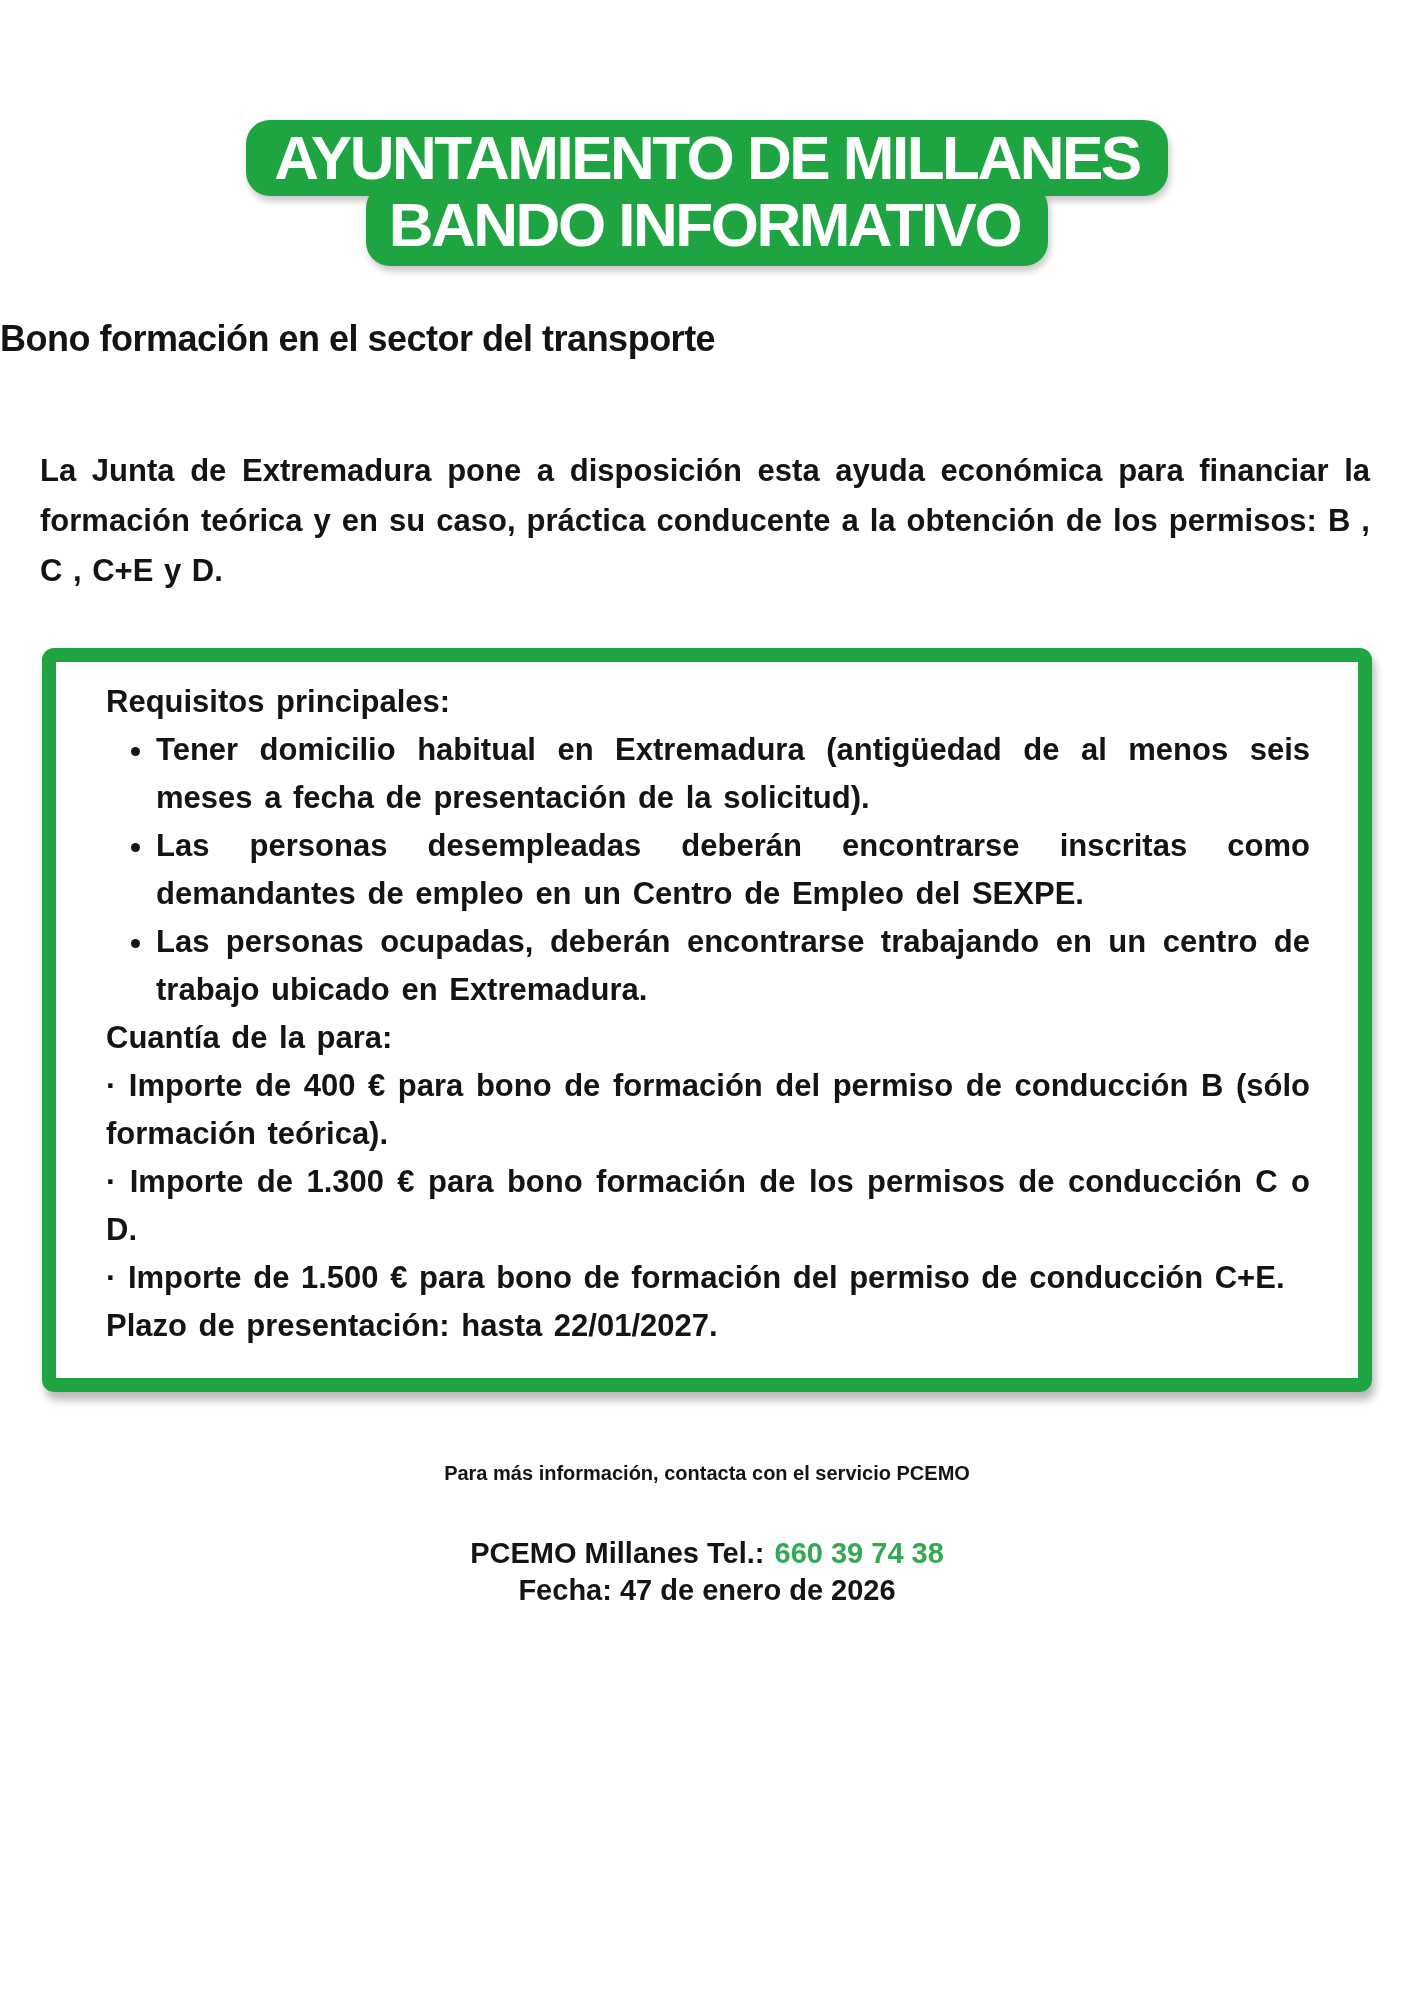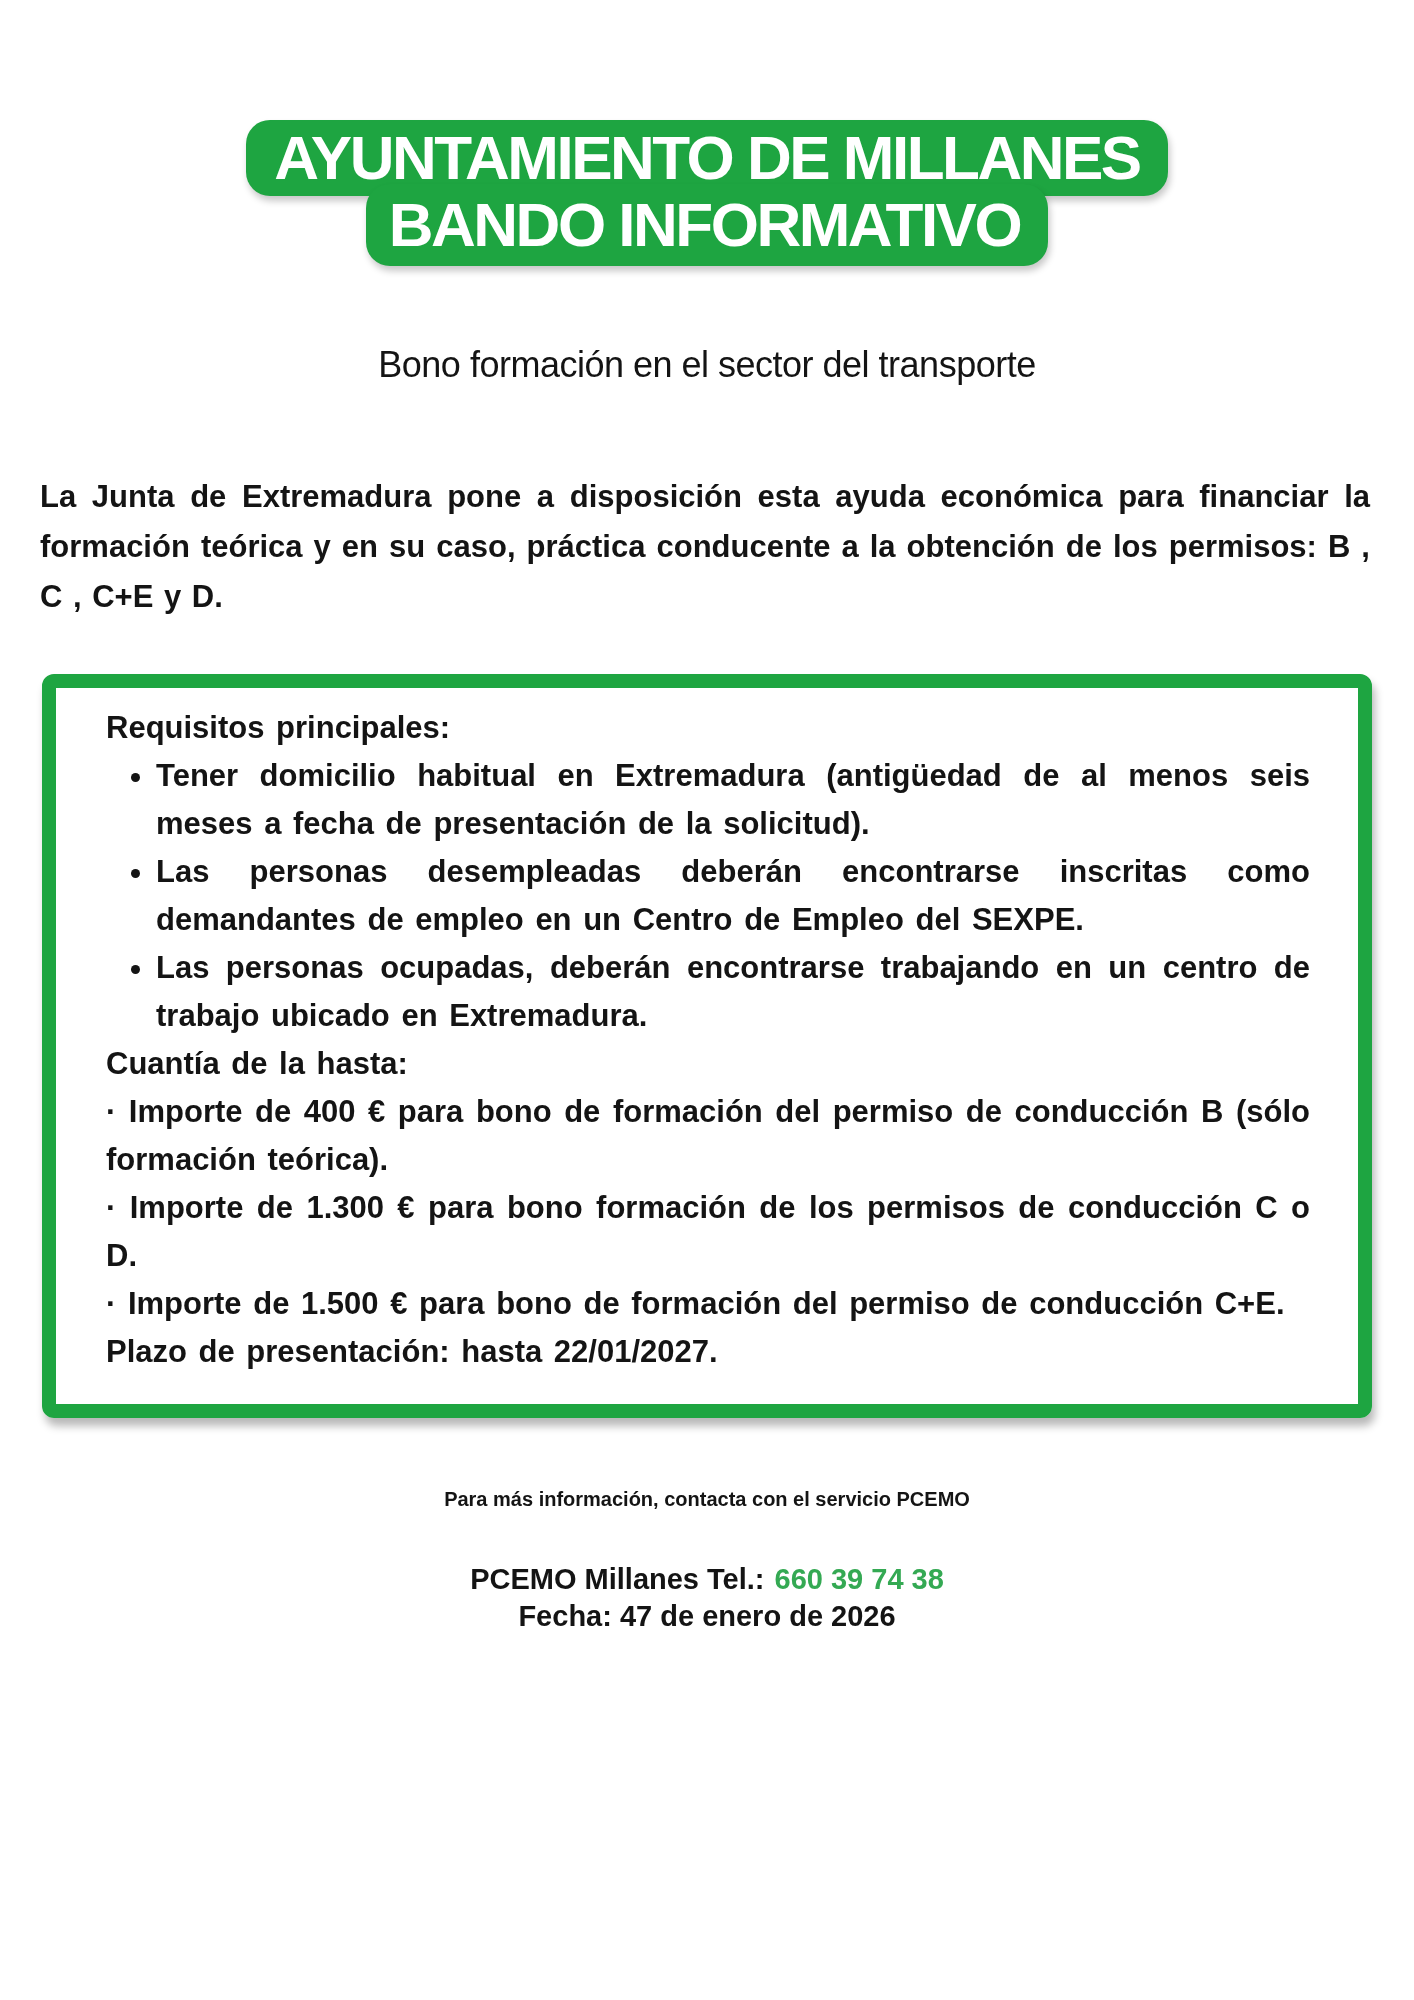--- a/index.html
+++ b/index.html
@@ -48,26 +48,26 @@
   
   .title{
     margin:64px 18px 0;
     text-align:center;
     font-size:46px;
     letter-spacing:-1px;
     color:var(--title-green);
     font-weight:700;
   }
   .subtitle{
-    margin:78px 0 0;
-    text-align:center;
+    margin:52px 0 0;
+    text-align:left;
     font-size:36px;
     letter-spacing:-0.5px;
     color:var(--ink);
-    font-weight:400;
+    font-weight:700;
   }
 
   
   .intro{
     margin:86px 44px 0 40px;
     font-size:31px;
     line-height:50px;
     text-align:justify;
     word-spacing:2px;
   }
@@ -112,21 +112,21 @@
 
   <section class="info-box">
     <p class="box-heading">Requisitos principales:</p>
 
     <ul class="req-list">
       <li>Tener domicilio habitual en Extremadura (antigüedad de al menos seis meses a fecha de presentación de la solicitud).</li>
       <li>Las personas desempleadas deberán encontrarse inscritas como demandantes de empleo en un Centro de Empleo del SEXPE.</li>
       <li>Las personas ocupadas, deberán encontrarse trabajando en un centro de trabajo ubicado en Extremadura.</li>
     </ul>
 
-    <p class="box-heading">Cuantía de la hasta:</p>
+    <p class="box-heading">Cuantía de la para:</p>
 
     <p class="amount">· Importe de 400 € para bono de formación del permiso de conducción B (sólo formación teórica).</p>
     <p class="amount">· Importe de 1.300 € para bono formación de los permisos de conducción C o D.</p>
     <p class="amount">· Importe de 1.500 € para bono de formación del permiso de conducción C+E.</p>
 
     <p class="deadline">Plazo de presentación: hasta 22/01/2027.</p>
   </section>
 
   <footer>
     <p class="more-info">Para más información, contacta con el servicio PCEMO</p>

